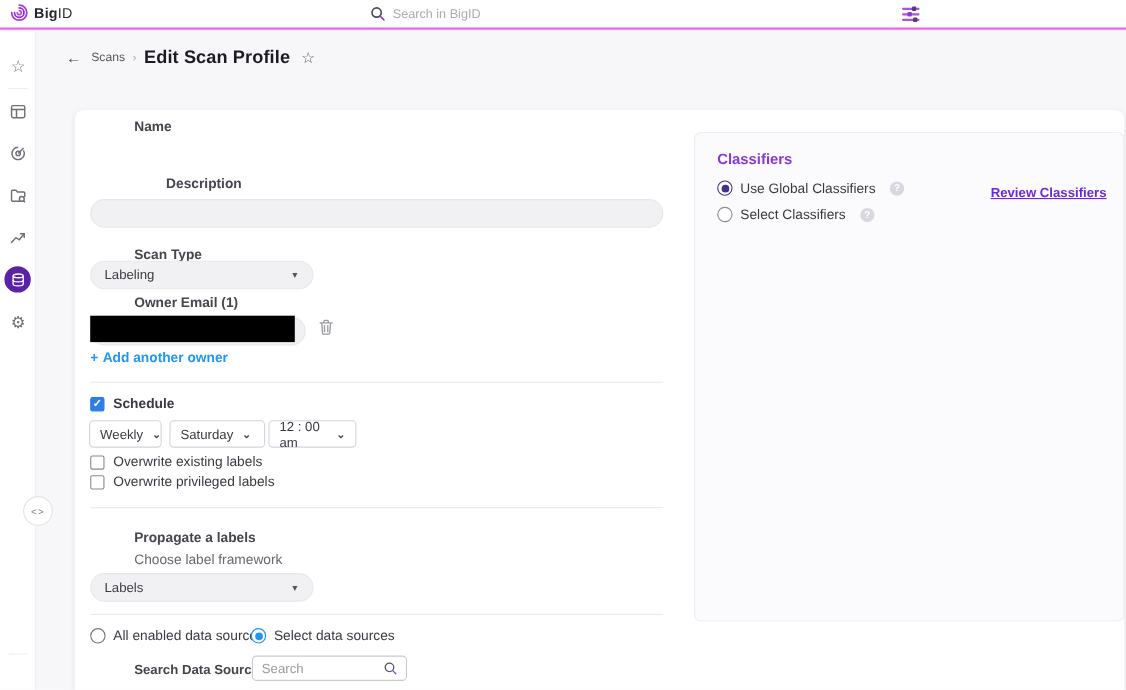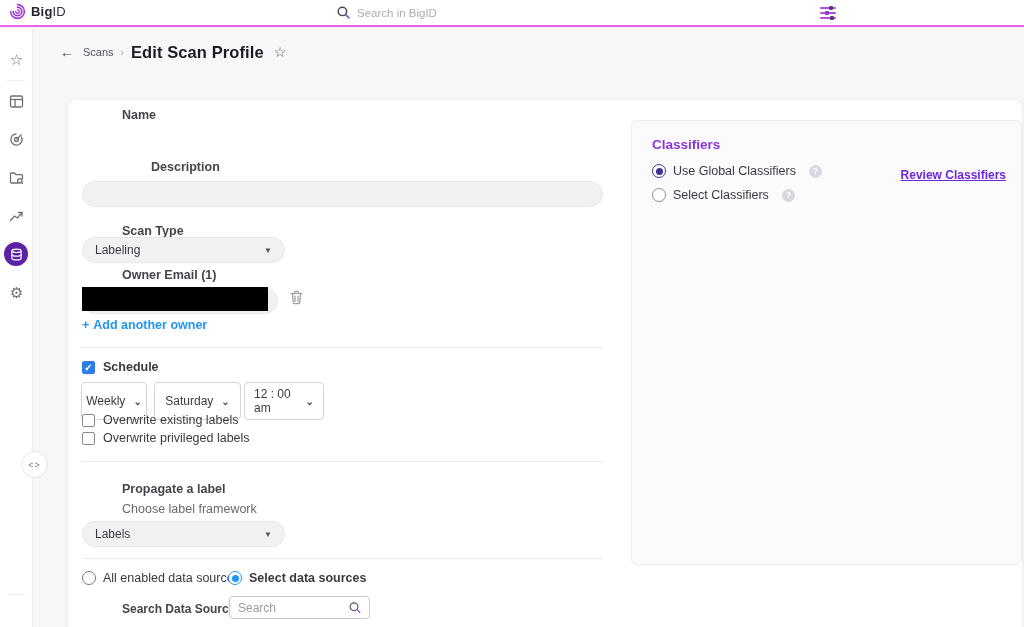--- a/index.html
+++ b/index.html
@@ -71,22 +71,22 @@
   .link-blue { position:absolute; font-size:12.5px; font-weight:600; color:#2196f3; cursor:pointer; display:flex; gap:4px; align-items:center; }
   .hr { position:absolute; left:14px; width:521px; height:1px; background:#e9e9ef; }
 
   .chk-row { position:absolute; display:flex; align-items:center; gap:8px; cursor:pointer; }
   .chk { width:13px; height:13px; border:1px solid #8a8a92; border-radius:2px; background:#fff;
     display:flex; align-items:center; justify-content:center; }
   .chk.checked { background:#2b7de9; border-color:#2b7de9; color:#fff; font-size:10px; font-weight:700; }
   .chk-label { font-size:12.5px; color:#3a3a42; }
   .chk-label.strong { font-weight:600; }
 
-  .sel { position:absolute; height:38px; border:1px solid #d4d4dc; border-radius:4px; background:#fff;
-    display:flex; align-items:center; justify-content:center; padding:0 9px; font-size:12px;
+  .sel { position:absolute; height:25px; border:1px solid #d4d4dc; border-radius:4px; background:#fff;
+    display:flex; align-items:center; justify-content:flex-start; padding:0 9px; font-size:12px;
     color:#3a3a42; cursor:pointer; }
   .sel .chev { font-size:10px; font-weight:700; color:#4a4a52; margin-left:8px; }
 
   .radio-row { position:absolute; display:flex; align-items:center; gap:7px; cursor:pointer; }
   .radio { width:14px; height:14px; border-radius:50%; border:1.5px solid #77777f; background:#fff;
     display:flex; align-items:center; justify-content:center; flex:none; }
   .radio.sel-blue { border-color:#2196f3; }
   .radio.sel-blue i { width:7px; height:7px; border-radius:50%; background:#2196f3; }
   .radio.sel-purple { border-color:#42328f; }
   .radio.sel-purple i { width:7px; height:7px; border-radius:50%; background:#42328f; }
@@ -252,34 +252,34 @@
     <span class="chk"></span>
     <span class="chk-label">Overwrite existing labels</span>
   </div>
   <div class="chk-row" style="left:14px; top:331px;">
     <span class="chk"></span>
     <span class="chk-label">Overwrite privileged labels</span>
   </div>
 
   <div class="hr" style="top:361px;"></div>
 
-  <div class="fl" style="left:14px; top:382px;">Propagate a label</div>
+  <div class="fl" style="left:14px; top:382px;">Propagate a labels</div>
   <div class="fl fl-soft" style="left:14px; top:402px;">Choose label framework</div>
   <div class="pill" style="left:14px; top:421px; width:203px;">
     <span>Labels</span>
     <span class="caret">▼</span>
   </div>
 
   <div class="hr" style="top:458px;"></div>
 
   <div class="radio-row" style="left:14px; top:471px;">
     <span class="radio"></span>
     <span class="radio-label">All enabled data sources</span>
   </div>
-  <div class="radio-row" style="left:160px; top:471px;font-weight:bold;">
+  <div class="radio-row" style="left:160px; top:471px;">
     <span class="radio sel-blue">
         <i></i>
       </span>
     <span class="radio-label">Select data sources</span>
   </div>
 
   <div class="fl" style="left:14px; top:502px; font-size:12px;">Search Data Source Name</div>
   <div class="search-box" style="left:161px; top:496px; width:141px;">
     <input placeholder="Search" style="">
     <svg width="13" height="13" viewBox="0 0 13 13">

